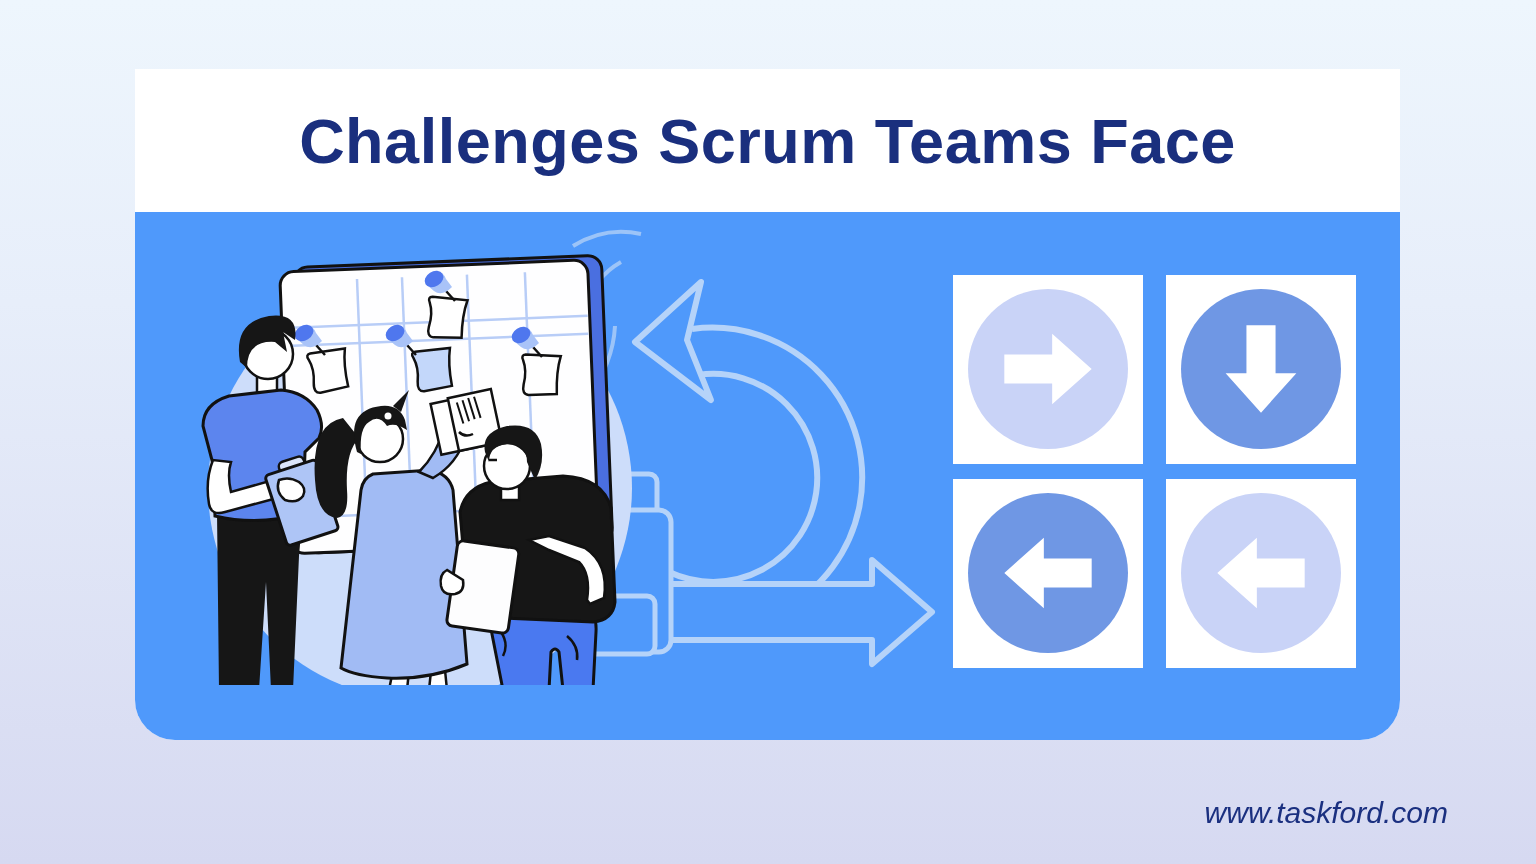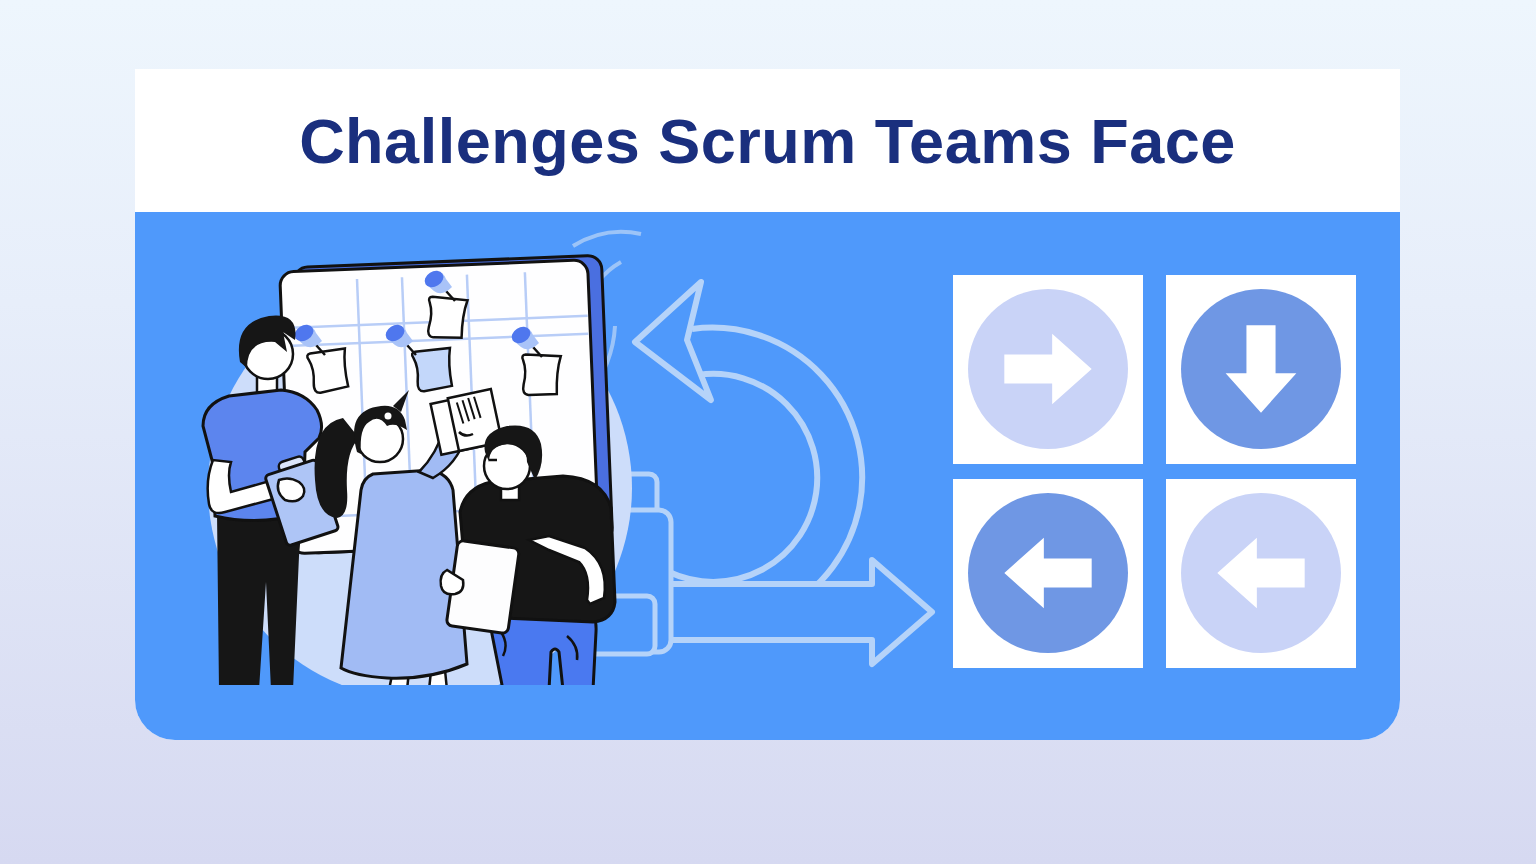--- a/index.html
+++ b/index.html
@@ -185,14 +185,15 @@
         <div class="circle" style="background-color: rgb(201, 211, 247);">
           <svg class="arrow rot-left" viewBox="0 0 100 100">
             <polygon points="8,36 54,36 54,16 92,50 54,84 54,64 8,64" fill="#ffffff"></polygon>
           </svg>
         </div>
       </div>
 
     </div>
   </div>
 
+  <div class="footer" style="color: rgb(27, 48, 128);">www.taskford.com</div>
 
 </div>
 
 </body></html>

